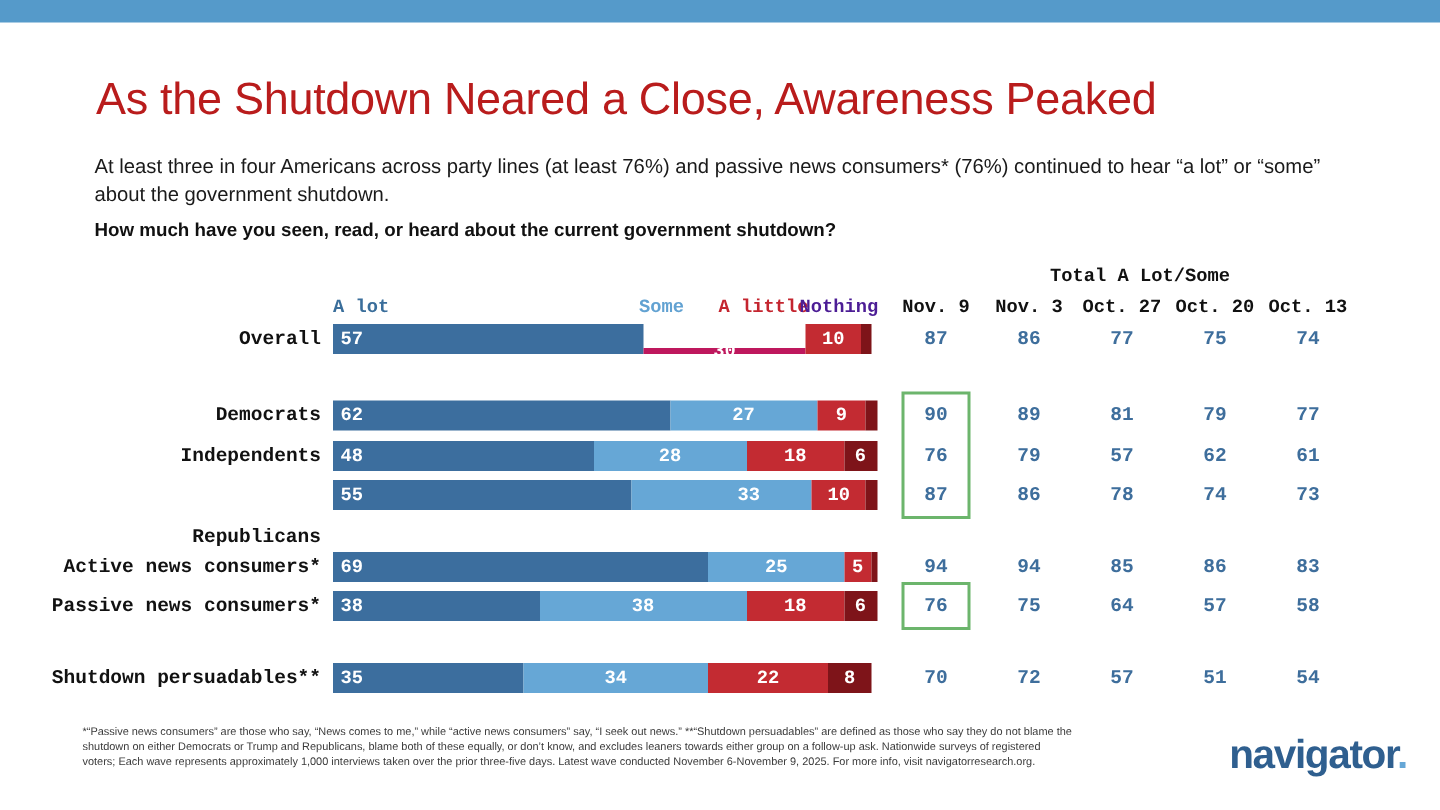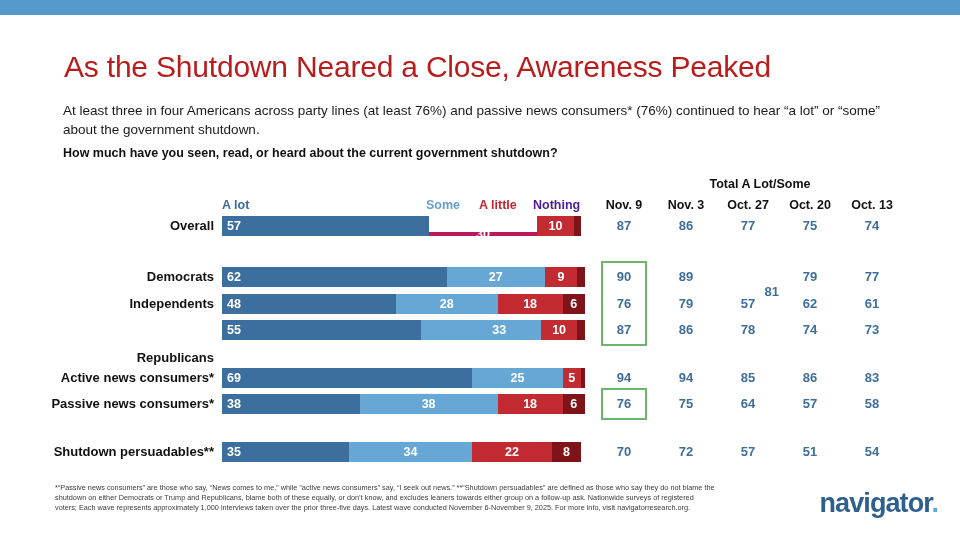--- a/index.html
+++ b/index.html
@@ -25,21 +25,21 @@
   .subtitle {
     position: absolute; left: 63px; top: 101px; width: 830px;
     font-size: 13.5px; line-height: 19px; color: #1a1a1a;
   }
   .question {
     position: absolute; left: 63px; top: 146px; width: 830px;
     font-size: 12.5px; font-weight: bold; color: #111;
   }
 
   
-  .chart { position: absolute; left: 0; top: 0; width: 760px; height: 540px; }
+  .chart { position: absolute; left: 0; top: 0; width: 760px; height: 540px; font-family: Liberation Mono, monospace; }
 
   .tot-header {
     position: absolute; top: 177px; left: 660px; width: 200px;
     text-align: center; font-size: 12.5px; font-weight: bold; color: #111;
   }
 
   .legend { position: absolute; top: 198px; height: 14px; font-size: 12.5px; font-weight: bold; }
   .lg-alot    { left: 222px; color: #3A6E9B; }
   .lg-some    { left: 426px; color: #62A2D2; }
   .lg-alittle { left: 479px; color: #C4252F; }
@@ -136,21 +136,21 @@
         <div class="totcell" style="top: 216px; left: 841px;">74</div>
         <div class="rowlabel" style="top: 267px; left: 8px;">Democrats</div>
         <div class="barwrap" style="top: 267px;">
           <div class="seg alot" style="width: 224.75px; background: rgb(60, 110, 158);">62</div>
           <div class="seg some" style="width: 97.875px; background: rgb(102, 167, 214);">27</div>
           <div class="seg alittle" style="width: 32.625px; background: rgb(195, 43, 50);">9</div>
           <div class="seg nothing" style="width: 7.25px; background: rgb(126, 20, 25);"></div>
         </div>
         <div class="totcell" style="top: 267px; left: 593px;">90</div>
         <div class="totcell" style="top: 267px; left: 655px;">89</div>
-        <div class="totcell" style="top: 282px; left: 717px; text-align: right;">81</div>
+        <div class="totcell" style="top: 267px; left: 717px;">81</div>
         <div class="totcell" style="top: 267px; left: 779px;">79</div>
         <div class="totcell" style="top: 267px; left: 841px;">77</div>
         <div class="rowlabel" style="top: 294px; left: 8px;">Independents</div>
         <div class="barwrap" style="top: 294px;">
           <div class="seg alot" style="width: 174px; background: rgb(60, 110, 158);">48</div>
           <div class="seg some" style="width: 101.5px; background: rgb(102, 167, 214);">28</div>
           <div class="seg alittle" style="width: 65.25px; background: rgb(195, 43, 50);">18</div>
           <div class="seg nothing" style="width: 21.75px; background: rgb(126, 20, 25);">6</div>
         </div>
         <div class="totcell" style="top: 294px; left: 593px;">76</div>

